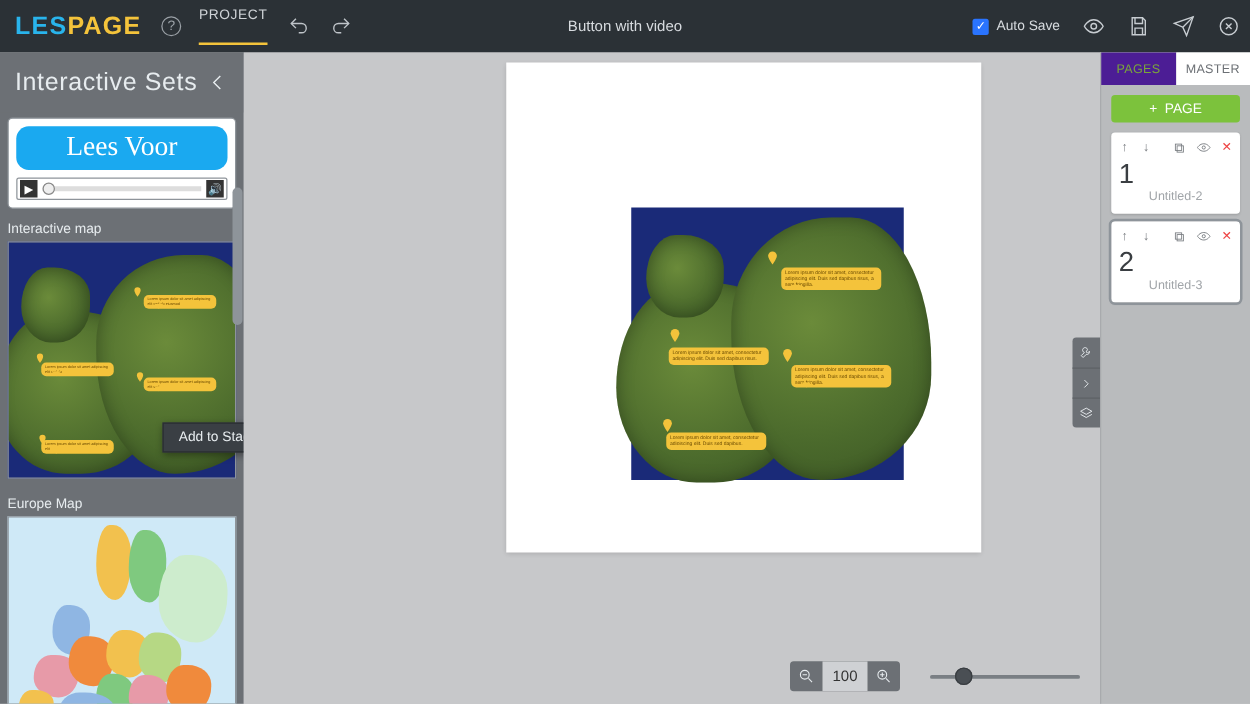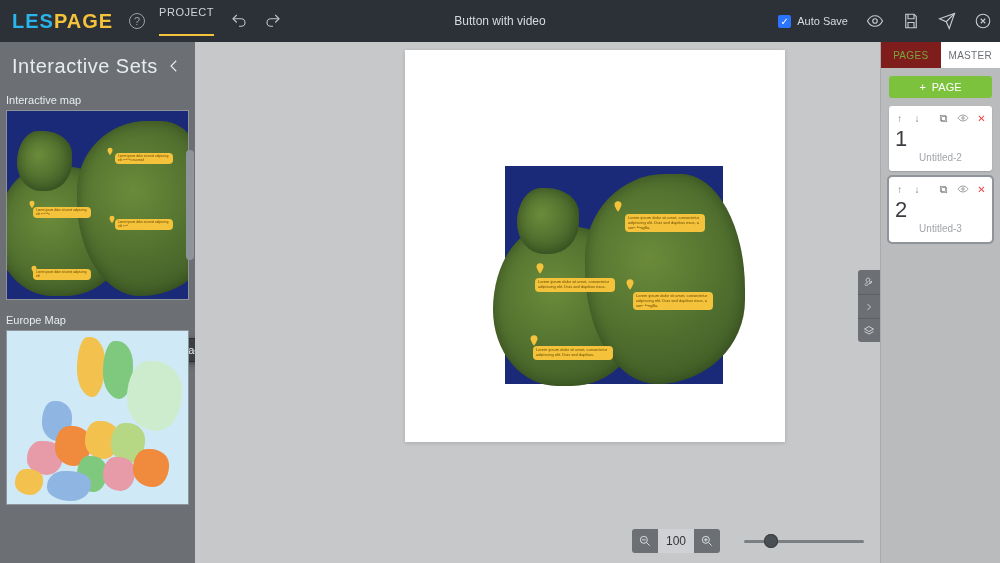--- a/index.html
+++ b/index.html
@@ -102,21 +102,21 @@
   .zslider .rail { position:absolute; left:0; right:0; top:3px; height:3px; background:#7a7f84; border-radius:2px;}
   .zslider .knob { position:absolute; left:20px; top:-3px; width:14px; height:14px; border-radius:50%; background:#4a4f54; box-shadow:0 0 0 1px #3a3e42 inset; cursor:pointer;}
 
   
   .right-panel {
     position:absolute; right:0; top:42px; width:120px; bottom:0; background:#b9bbbd;
     border-left:1px solid #a8aaad;
   }
   .rp-tabs { display:flex; height:26px; font-size:10px; }
   .rp-tab { flex:1; display:flex; align-items:center; justify-content:center; color:#6c7075; background:#ffffff; cursor:pointer; letter-spacing:.3px;}
-  .rp-tab.active { background:#7f1d1d; color:#7aa63a; }
+  .rp-tab.active { background:#4c1d95; color:#7aa63a; }
   .add-page {
     margin:8px; height:22px; background:#7cc23c; color:#fff; font-size:11px; border-radius:3px;
     display:flex; align-items:center; justify-content:center; gap:6px; cursor:pointer;
   }
   .page-card {
     margin:6px 8px; background:#fff; border-radius:3px; padding:6px 6px 8px; position:relative;
     box-shadow: 0 1px 2px rgba(0,0,0,.15);
   }
   .page-card.sel { outline:2px solid #8e949a; }
   .page-icons { display:flex; gap:8px; align-items:center; font-size:10px; color:#787c80; }
@@ -195,20 +195,30 @@
   <div class="lp-header">
     <div class="lp-title">Interactive Sets</div>
     <div class="lp-back">
       <svg viewBox="0 0 24 24" class="stroke">
           <path d="M15 5l-7 7 7 7"></path>
         </svg>
     </div>
   </div>
   <div class="lp-body">
 
+    <div class="leesvoor">
+      <div class="pill">Lees Voor</div>
+      <div class="audio">
+        <div class="aicon">▶</div>
+        <div class="track">
+            <div class="thumb"></div>
+          </div>
+        <div class="aicon">🔊</div>
+      </div>
+    </div>
 
     <div class="set-label">Interactive map</div>
     <div class="thumb-frame sat-map" style="height:190px;">
       <div class="land" style="left:-10px; top:55px; width:130px; height:130px;"></div>
       <div class="land" style="left:70px; top:10px; width:140px; height:175px; border-radius:50% 40% 55% 45%/40% 55% 40% 55%;"></div>
       <div class="land" style="left:10px; top:20px; width:55px; height:60px;"></div>
 
       <div class="pin" style="left:98px; top:32px;"><svg viewBox="0 0 24 24">
             <path fill="#f4c33b" d="M12 2a6 6 0 0 0-6 6c0 4 6 12 6 12s6-8 6-12a6 6 0 0 0-6-6z"></path>
           </svg></div>

